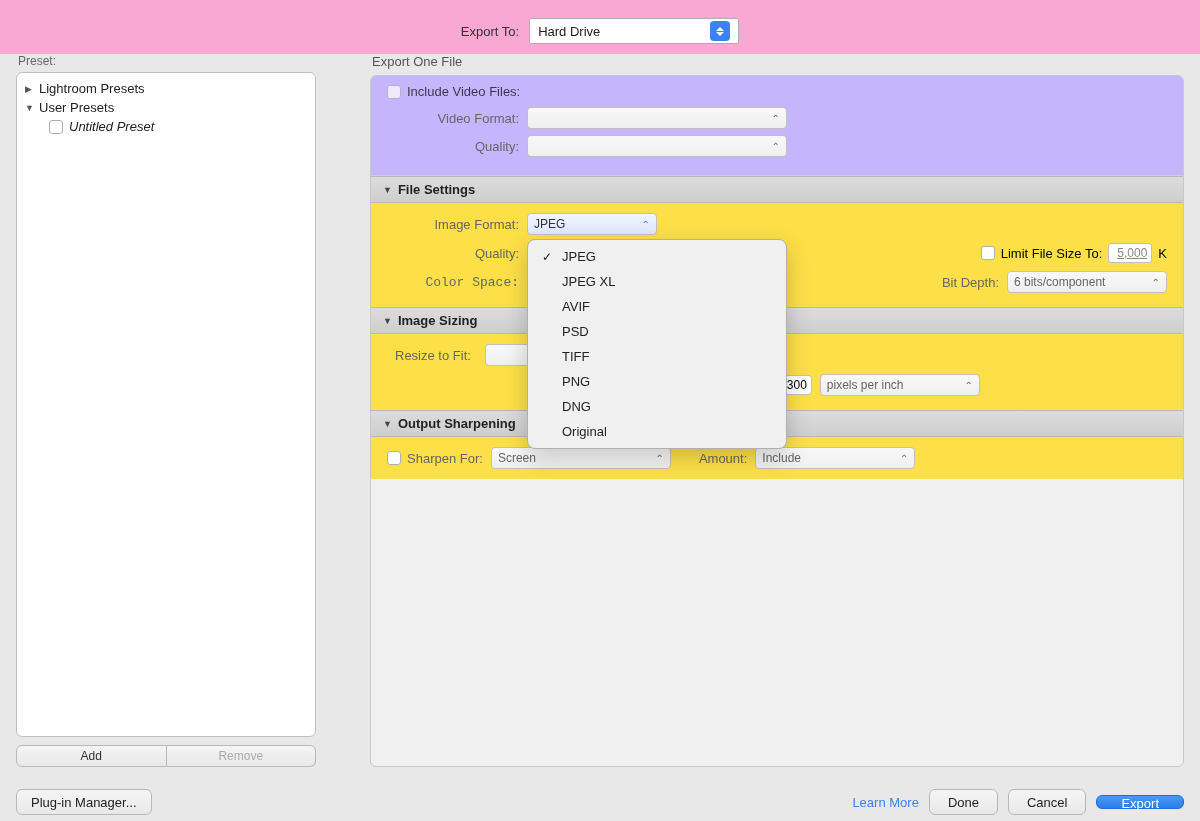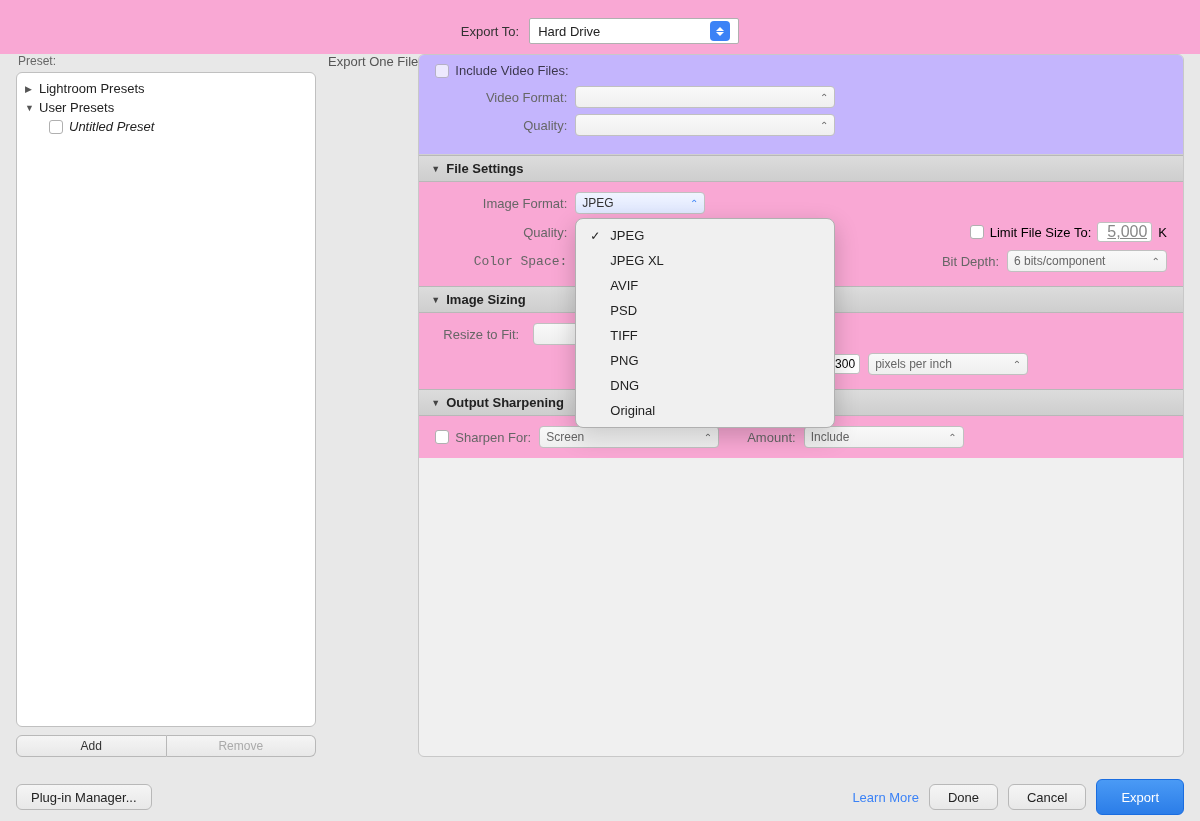--- a/index.html
+++ b/index.html
@@ -110,23 +110,24 @@
       color: #333;
     }
     .sidebar-btn:first-child { border-radius: 6px 0 0 6px; }
     .sidebar-btn:last-child { border-radius: 0 6px 6px 0; border-left: none; }
     .sidebar-btn:disabled { color: #aaa; cursor: default; }
 
     
     .right-panel {
       flex: 1;
       display: flex;
-      flex-direction: row;
+      flex-direction: column;
       overflow: hidden;
       position: relative;
+      margin-left: 44px;
     }
     .export-one-file-label {
       font-size: 13px;
       color: #555;
       padding: 0 0 6px 0;
       margin-left: 2px;
     }
 
     .panel-scroll {
       flex: 1;
@@ -197,21 +198,21 @@
       color: #222;
       cursor: pointer;
     }
     .section-triangle {
       font-size: 9px;
       color: #444;
     }
 
     
     .section-content {
-      background: #f9a8d4;
+      background: #fde047;
       padding: 10px 16px;
     }
 
     
     .image-format-row {
       display: flex;
       align-items: center;
       margin-bottom: 8px;
       position: relative;
     }
@@ -287,26 +288,26 @@
       gap: 6px;
       margin-left: 20px;
     }
     .limit-file-check .checkbox {
       width: 14px; height: 14px;
       border: 1px solid #b0b0b0;
       border-radius: 3px;
       background: white;
     }
     .limit-input {
-      width: 55px;
+      width: 44px;
       height: 20px;
       border: 1px solid #c0c0c0;
       border-radius: 3px;
       text-align: right;
-      font-size: 16px;
+      font-size: 12px;
       color: #888;
       padding: 0 4px;
       background: white;
       text-decoration: underline;
     }
 
     .colorspace-row {
       display: flex;
       align-items: center;
       margin-bottom: 4px;
@@ -403,21 +404,21 @@
       height: 26px;
       padding: 0 18px;
       border: 1px solid #b8b8b8;
       border-radius: 6px;
       background: linear-gradient(to bottom, #f5f5f5, #e8e8e8);
       font-size: 13px;
       cursor: pointer;
       color: #222;
     }
     .export-btn {
-      height: 36px;
+      height: 14px;
       padding: 0 24px;
       border: 1px solid #1a6de0;
       border-radius: 6px;
       background: linear-gradient(to bottom, #4a9af5, #2b7de8);
       font-size: 13px;
       cursor: pointer;
       color: white;
       font-weight: 500;
     }
 

